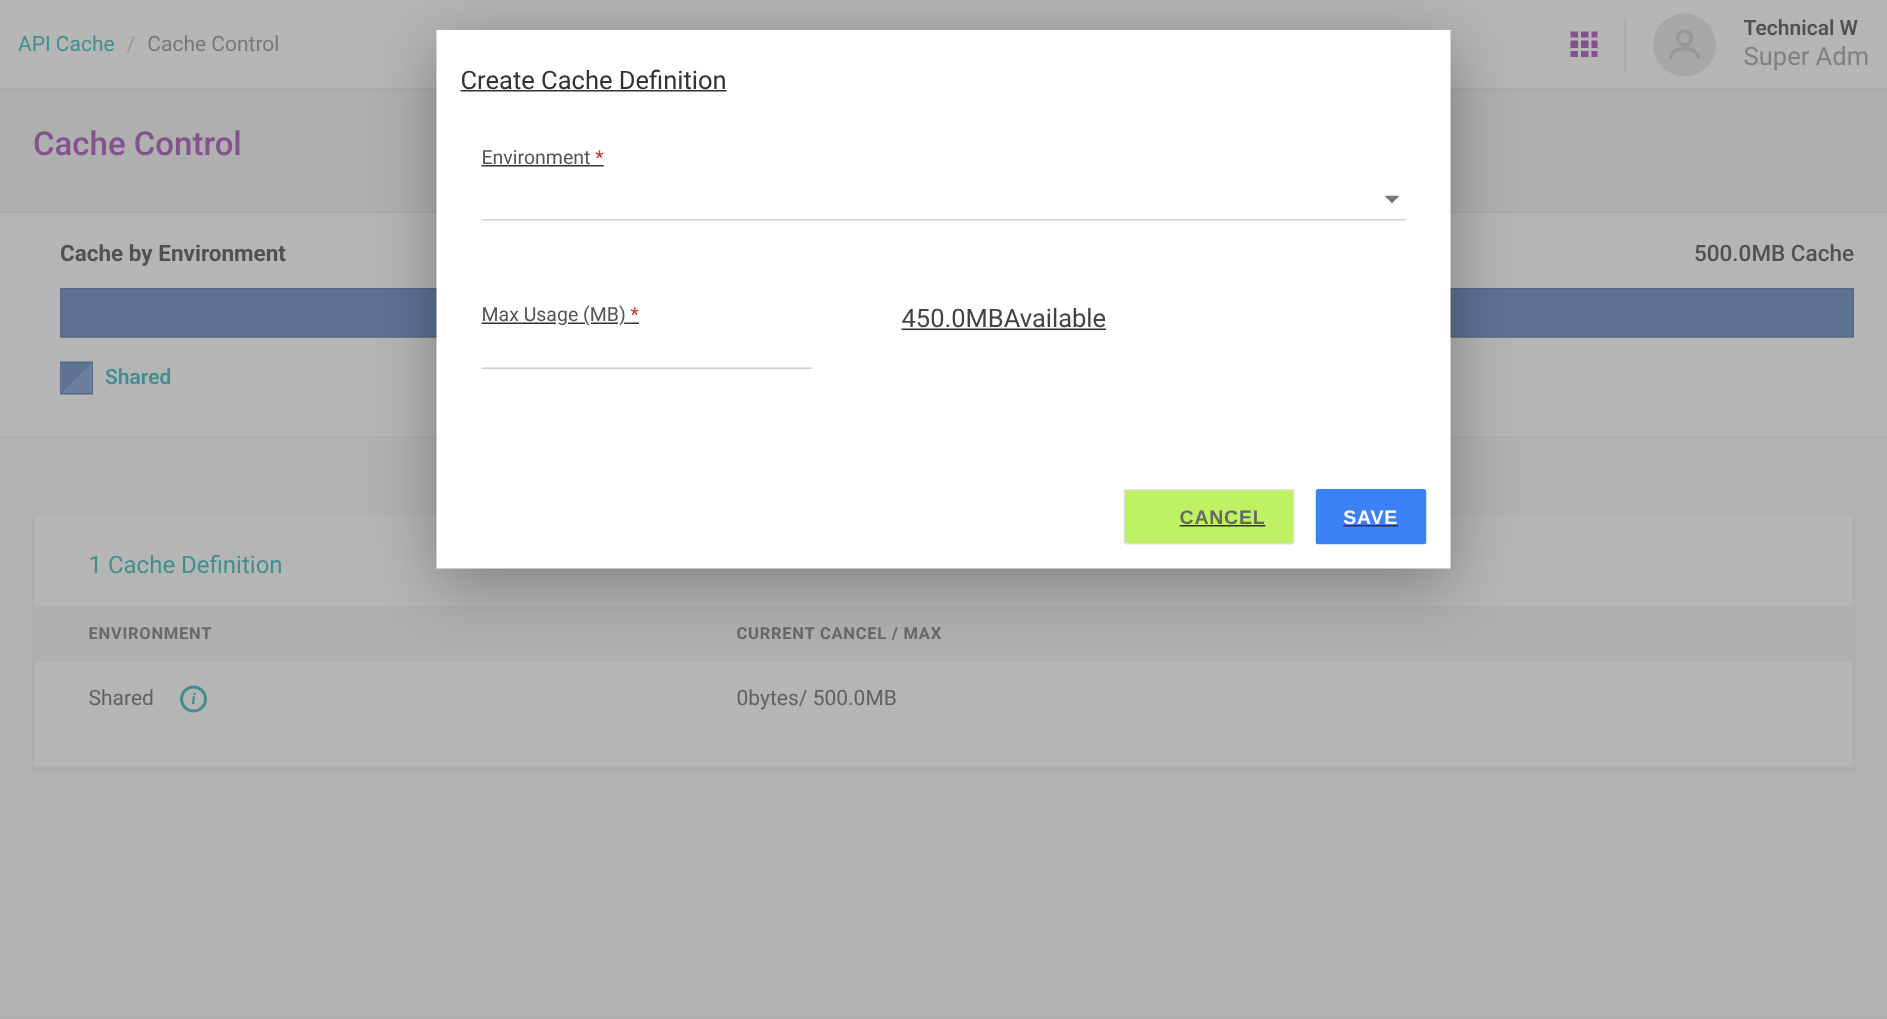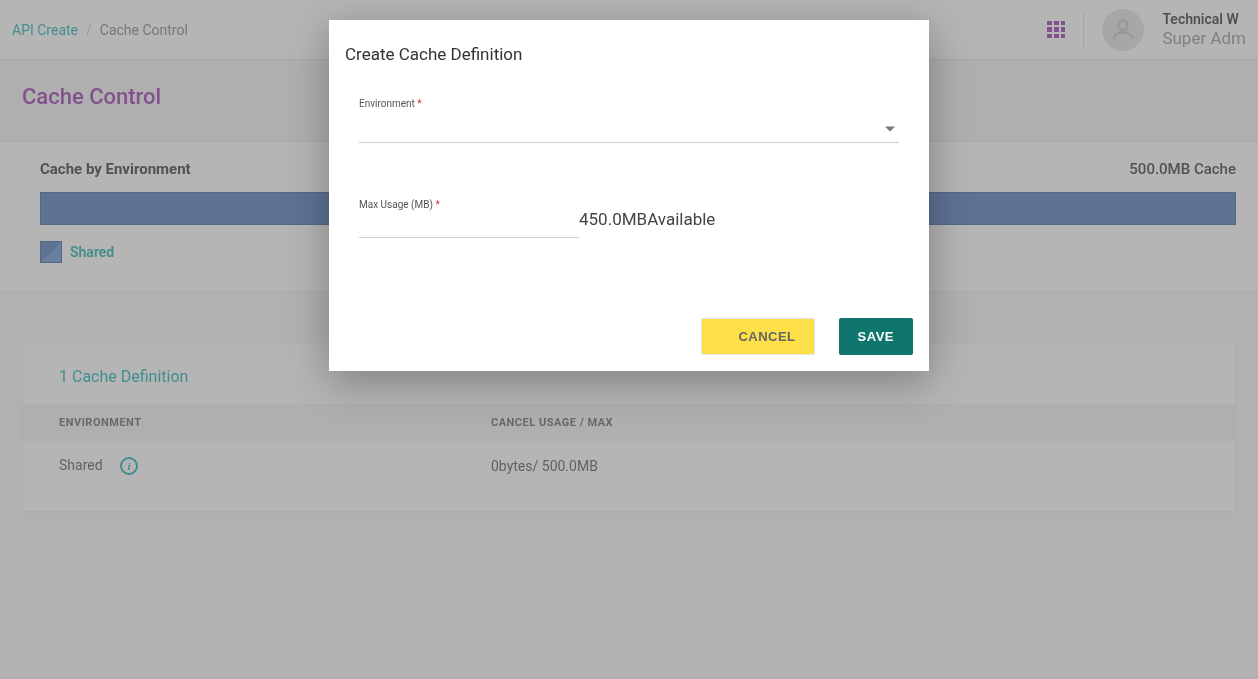--- a/index.html
+++ b/index.html
@@ -107,61 +107,62 @@
       font-size:11px; font-weight:700; margin-left:14px; vertical-align:middle;
       font-family: Georgia, serif; font-style: italic;
     }
 
     .overlay {
       position:absolute; inset:0;
       background:rgba(120,120,120,0.55);
       display:flex; align-items:flex-start; justify-content:center;
     }
     .modal {
-      background:#fff; width:600px; margin-top:20px;
+      background:#fff; width:676px; margin-top:20px;
       box-shadow:0 10px 40px rgba(0,0,0,0.3);
       padding: 24px 16px 16px;
+      text-decoration: underline;
     }
     .modal-title { font-size:17px; color:#333; font-weight:400; margin-bottom:34px; padding-left:0; }
     .modal-body { padding: 0 14px; }
-    .field-label { font-size:10px; color:#555; margin-bottom:6px; }
+    .field-label { font-size:13px; color:#555; margin-bottom:6px; }
     .req { color:#d32f2f; }
     .select-field {
       position:relative; border-bottom:1px solid #cfcfcf; height:28px;
       display:flex; align-items:center; cursor:pointer;
     }
     .select-caret {
       position:absolute; right:4px; top:50%; transform:translateY(-50%);
       width:0; height:0; border-left:5px solid transparent; border-right:5px solid transparent;
       border-top:5px solid #777;
     }
-    .row2 { display:flex; align-items:center; margin-top:56px; }
+    .row2 { display:flex; align-items:flex-start; gap:60px; margin-top:56px; }
     .maxusage-field { flex: 0 0 220px; }
     .maxusage-input {
       border:none; border-bottom:1px solid #cfcfcf; width:100%; height:22px;
       font-size:14px; outline:none; background:transparent;
     }
     .available { font-size:17px; color:#444; padding-bottom:0; }
     .modal-actions {
       display:flex; justify-content:flex-end; gap:14px; margin-top:80px;
     }
     .btn {
       font-size:13px; font-weight:600; letter-spacing:0.5px;
       padding:10px 18px; border-radius:2px; cursor:pointer;
       border:1px solid transparent;
     }
-    .btn-cancel { background:#fde047; color:#666; border-color:#e0e0e0;padding-left:36px; }
-    .btn-save { background:#0f766e; color:#fff;margin-left:10px; }
+    .btn-cancel { background:#bef264; color:#666; border-color:#e0e0e0;padding-left:36px; }
+    .btn-save { background:#3b82f6; color:#fff; }
   </style>
 </head>
 <body>
 
 <div class="topbar">
   <div class="breadcrumb">
-    <a class="breadcrumb-root">API Create</a>
+    <a class="breadcrumb-root">API Cache</a>
     <span class="breadcrumb-sep">/</span>
     <span class="breadcrumb-current">Cache Control</span>
   </div>
   <div class="topbar-right">
     <div class="grid-icon">
       <span></span>
         <span></span>
         <span></span>
       <span></span>
         <span></span>
@@ -199,21 +200,21 @@
     <span class="legend-label">Shared</span>
   </div>
 </div>
 
 <div class="def-panel">
   <div class="def-title">1 Cache Definition</div>
   <table class="def-table">
     <thead>
       <tr>
         <th style="width:432px;">ENVIRONMENT</th>
-        <th>CANCEL USAGE / MAX</th>
+        <th>CURRENT CANCEL / MAX</th>
       </tr>
     </thead>
     <tbody>
       <tr>
         <td>
           <span>Shared</span>
           <span class="info-icon">i</span>
         </td>
         <td>0bytes/ 500.0MB</td>
       </tr>

